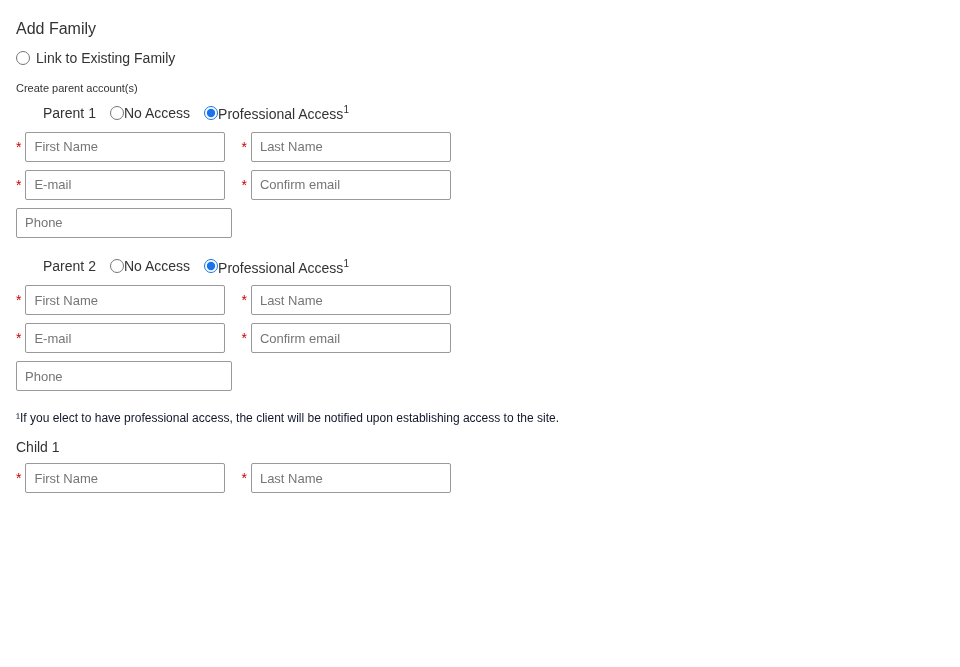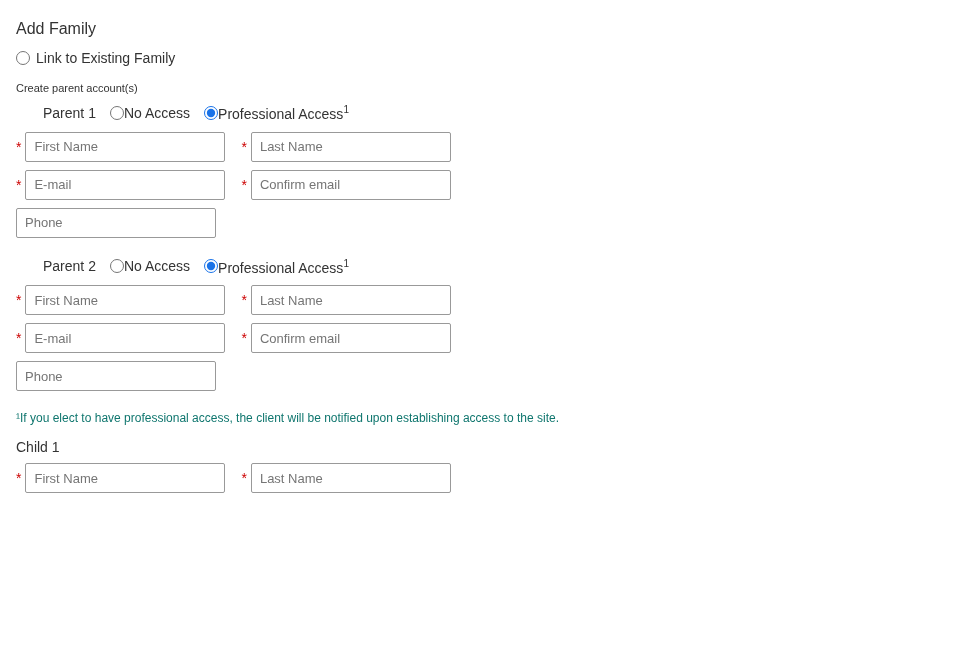--- a/index.html
+++ b/index.html
@@ -101,26 +101,26 @@
       border-radius: 2px;
       padding: 6px 8px;
       font-size: 13px;
       color: #a21caf;
       background: #fff;
       width: 200px;
       height: 30px;
     }
 
     .form-input.phone {
-      width: 200px;
+      width: 216px;
     }
 
     .footnote {
       font-size: 12px;
-      color: #0f766e;
+      color: #0f172a;
       margin: 10px 0 14px 0;
       max-width: 840px;
     }
 
     .child-section {
       margin-top: 4px;
     }
 
     .child-label {
       font-size: 14px;

